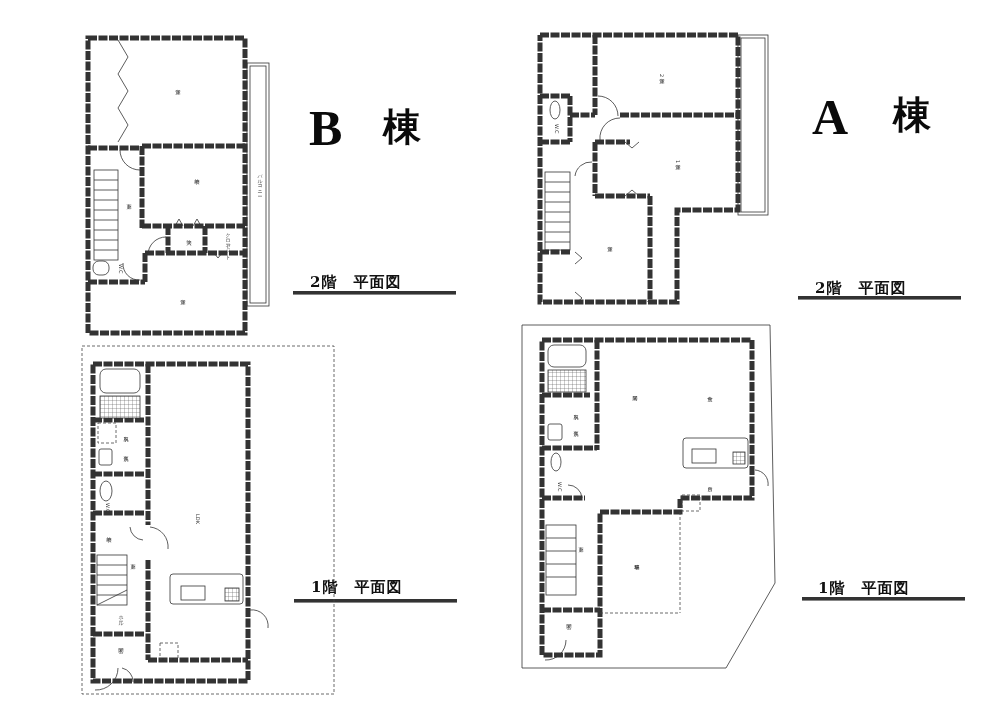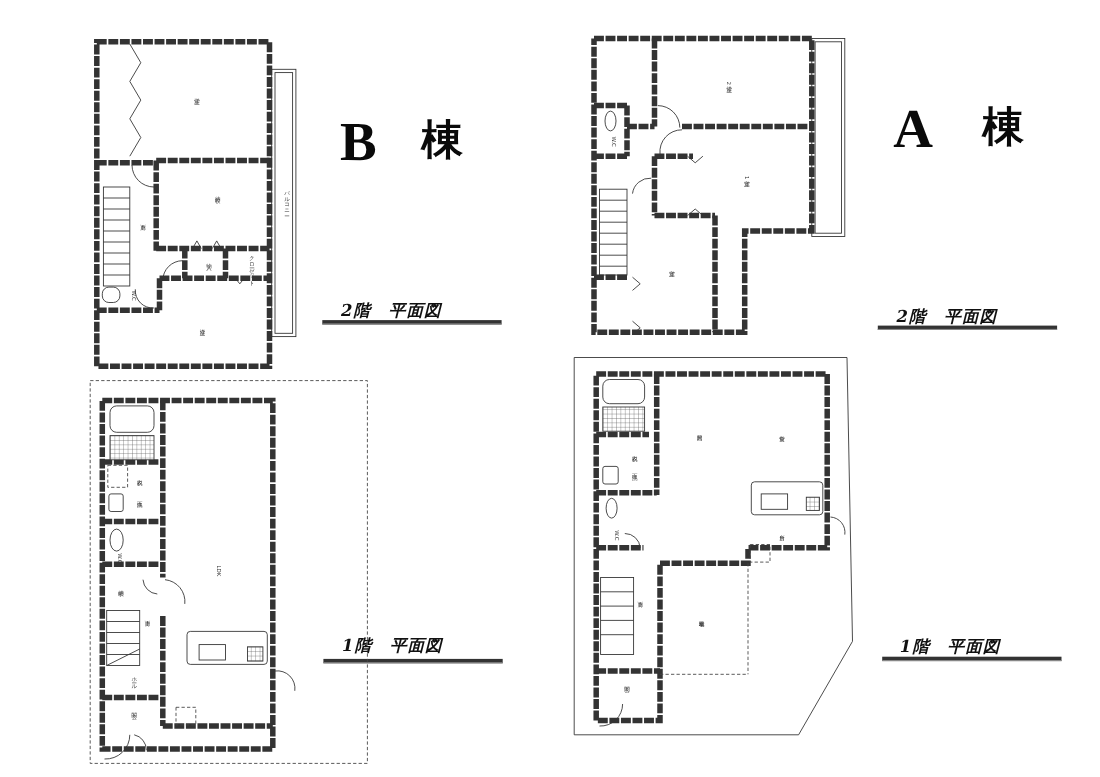--- a/index.html
+++ b/index.html
@@ -1,21 +1,21 @@
 <!DOCTYPE html>
 <html><head>
 <meta charset="utf-8">
 <style>
   html, body { margin:0; padding:0; background:#ffffff; }
   body { width:1000px; height:706px; position:relative; overflow:hidden;
          font-family:"DejaVu Serif", serif; color:#111; }
   .abs { position:absolute; }
   .big-letter { position:absolute; font-family:"Liberation Serif", "DejaVu Serif", serif; font-weight:bold; line-height:1; color:#0a0a0a; }
   .big-kanji { position:absolute; font-family:"DejaVu Serif", serif; font-weight:bold; line-height:1; color:#0a0a0a; }
-  .floor-caption { position:absolute; font-family:"DejaVu Serif", serif; font-weight:bold; font-size:15px; letter-spacing:1px; color:#111; white-space:pre;font-style:italic; }
+  .floor-caption { position:absolute; font-family:"DejaVu Serif", serif; font-weight:bold; font-size:15px; letter-spacing:1px; color:#111; white-space:pre; }
   .caption-rule { position:absolute; height:3px; background:#333; border-bottom:1px solid #888; }
   .room-label { position:absolute; font-family:"DejaVu Sans", sans-serif; font-size:5px; color:#333; writing-mode:vertical-rl; white-space:nowrap; }
   .wall-thick { fill:none; stroke:#333; stroke-width:5; stroke-dasharray:9 1.5; }
   .thin { fill:none; stroke:#333; stroke-width:0.8; }
   .dash { fill:none; stroke:#444; stroke-width:0.8; stroke-dasharray:3 2; }
   .fixture { fill:#fff; stroke:#333; stroke-width:0.8; }
   .grid { fill:url(#tile); stroke:#333; stroke-width:0.8; }
 </style>
 </head>
 <body>

